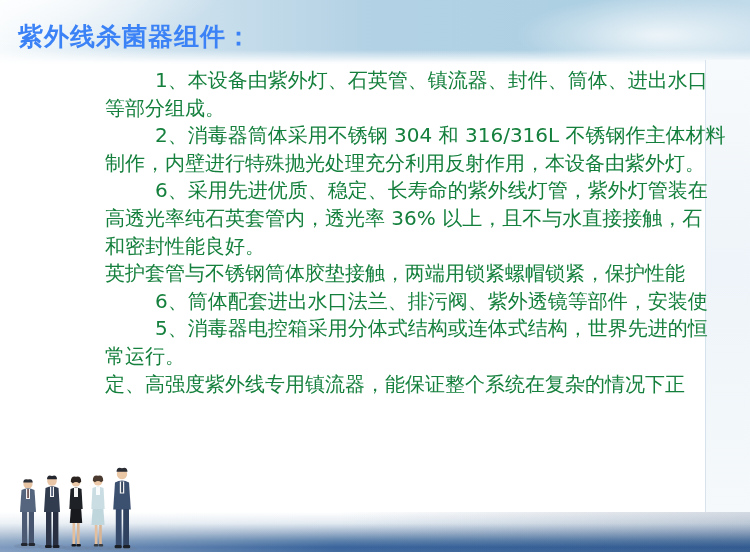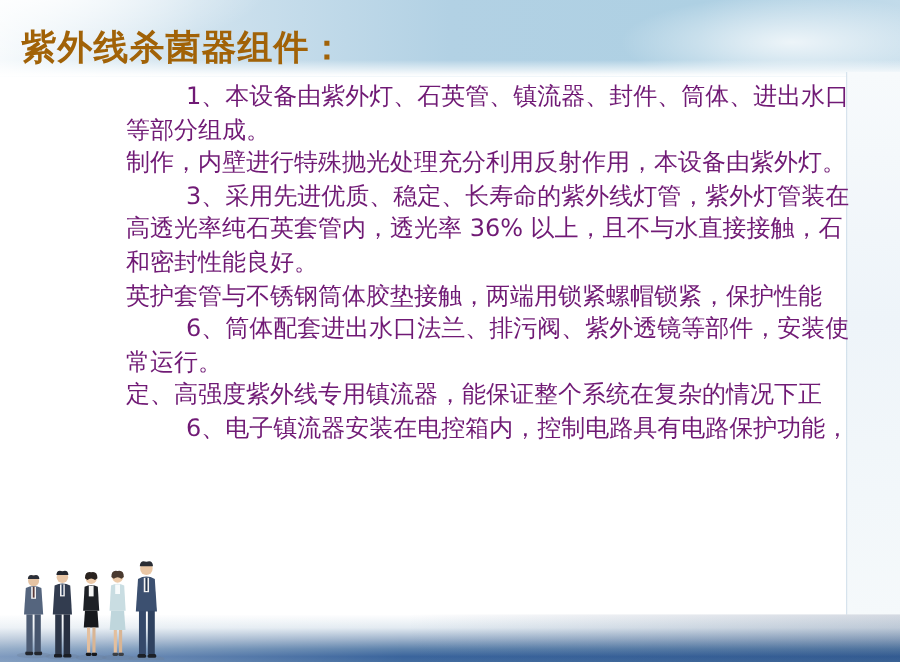--- a/index.html
+++ b/index.html
@@ -51,32 +51,32 @@
   .horizon::after {
     content: "";
     position: absolute;
     inset: 0;
     background: linear-gradient(90deg, rgba(255,255,255,0.35) 0%, rgba(255,255,255,0) 45%, rgba(20,50,95,0.18) 100%);
   }
   
   .title {
     position: absolute;
     top: 20px; left: 18px;
-    font-size: 29px;
+    font-size: 25px;
     font-weight: 700;
     letter-spacing: 1px;
-    color: #a16207;
+    color: #3b82f6;
     white-space: nowrap;
   }
   
   .body-text {
     position: absolute;
     top: 67px; left: 105px;
     width: 605px;
-    color: #701a75;
+    color: #15803d;
     font-size: 20px;
     font-weight: 500;
   }
   .line {
     height: 27.6px;
     line-height: 27.6px;
     white-space: nowrap;
   }
   .line.first { padding-left: 50px; }
   
@@ -93,29 +93,30 @@
 
   <div class="sky"></div>
   <div class="right-strip"></div>
   <div class="horizon"></div>
 
   <h1 class="title">紫外线杀菌器组件：</h1>
 
   <div class="body-text">
     <div class="line first">1、本设备由紫外灯、石英管、镇流器、封件、筒体、进出水口</div>
     <div class="line">等部分组成。</div>
+    <div class="line first">2、消毒器筒体采用不锈钢 304 和 316/316L 不锈钢作主体材料</div>
     <div class="line">制作，内壁进行特殊抛光处理充分利用反射作用，本设备由紫外灯。</div>
-    <div class="line first">3、采用先进优质、稳定、长寿命的紫外线灯管，紫外灯管装在</div>
+    <div class="line first">6、采用先进优质、稳定、长寿命的紫外线灯管，紫外灯管装在</div>
     <div class="line">高透光率纯石英套管内，透光率 36% 以上，且不与水直接接触，石</div>
     <div class="line">和密封性能良好。</div>
     <div class="line">英护套管与不锈钢筒体胶垫接触，两端用锁紧螺帽锁紧，保护性能</div>
     <div class="line first">6、筒体配套进出水口法兰、排污阀、紫外透镜等部件，安装使</div>
+    <div class="line first">5、消毒器电控箱采用分体式结构或连体式结构，世界先进的恒</div>
     <div class="line">常运行。</div>
     <div class="line">定、高强度紫外线专用镇流器，能保证整个系统在复杂的情况下正</div>
-    <div class="line first">6、电子镇流器安装在电控箱内，控制电路具有电路保护功能，</div>
   </div>
 
   <svg class="people" viewBox="0 0 140 92" xmlns="http://www.w3.org/2000/svg" aria-hidden="true">
 
     <ellipse cx="22" cy="88" rx="14" ry="2.5" fill="rgba(110,130,155,0.35)"></ellipse>
     <ellipse cx="46" cy="89" rx="14" ry="2.5" fill="rgba(110,130,155,0.35)"></ellipse>
     <ellipse cx="70" cy="90" rx="13" ry="2.5" fill="rgba(110,130,155,0.35)"></ellipse>
     <ellipse cx="92" cy="90" rx="13" ry="2.5" fill="rgba(110,130,155,0.35)"></ellipse>
     <ellipse cx="116" cy="91" rx="15" ry="2.8" fill="rgba(110,130,155,0.4)"></ellipse>
 

